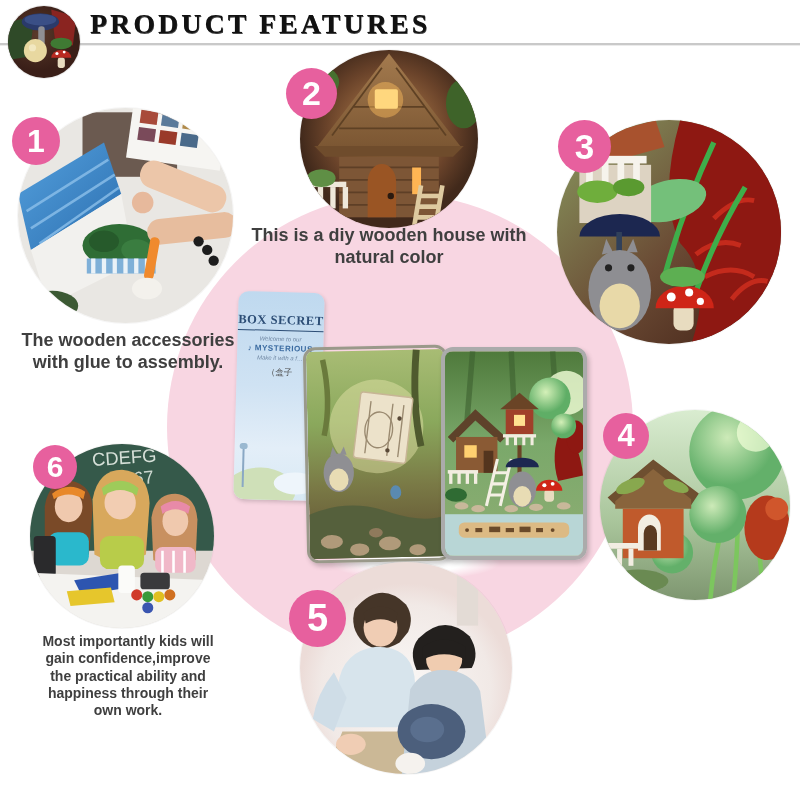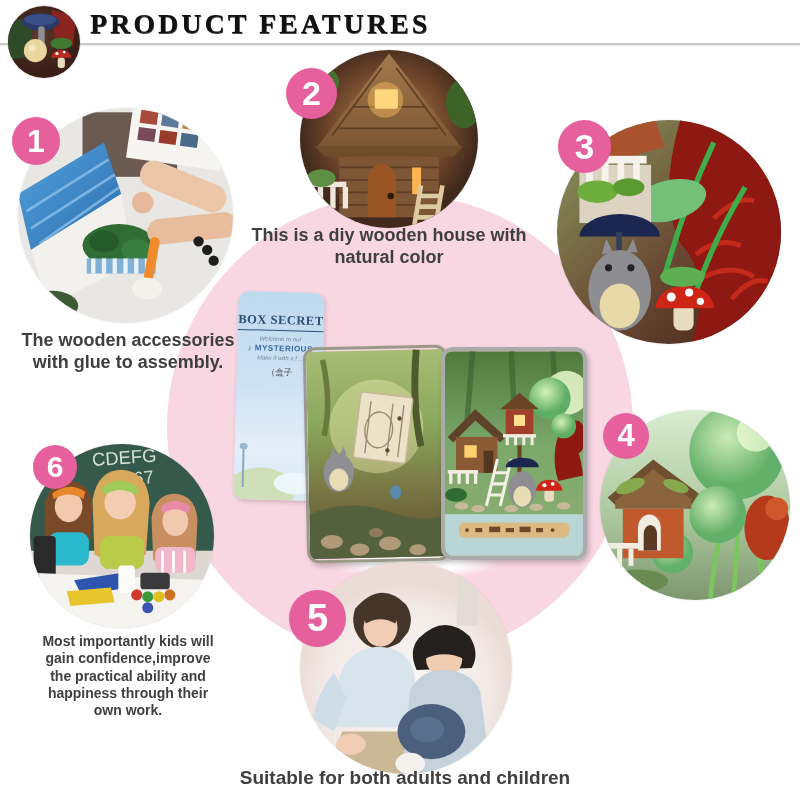--- a/index.html
+++ b/index.html
@@ -336,21 +336,20 @@
         <path d="M52 60 q6 -10 17 -9 q12 1 16 10 l5 39 H48 z" fill="#c5d2dc"></path>
         <ellipse cx="62" cy="80" rx="16" ry="13" fill="#4c5f7c"></ellipse>
         <ellipse cx="60" cy="79" rx="8" ry="6" fill="#5a6f8e"></ellipse>
         <ellipse cx="52" cy="95" rx="7" ry="5" fill="#f5f2ee"></ellipse>
       </g>
     </svg>
   </div>
   <div class="badge" style="left:289px;top:590px;width:57px;height:57px;font-size:38px;">
       <span>5</span>
     </div>
-  <div class="caption" style="left:205px;top:766px;width:400px;font-size:19px;">Suitable for both adults and children</div>
 
   <div class="photo" style="left:30px;top:444px;width:184px;height:184px;z-index:5">
     <svg viewBox="0 0 100 100">
       <rect width="100" height="100" fill="#ddd8d2"></rect>
       <rect x="0" y="0" width="100" height="58" fill="#35594a"></rect>
       <text x="34" y="12" font-size="10" fill="#e8efe8" font-family="Liberation Sans, sans-serif" transform="rotate(-4 34 12)" opacity="0.9">CDEFG</text>
       <text x="40" y="24" font-size="10" fill="#e8efe8" font-family="Liberation Sans, sans-serif" transform="rotate(-6 40 24)" opacity="0.85">34567</text>
       <path d="M78 34 q6 -4 10 2" stroke="#dfe8df" stroke-width="1.4" fill="none" opacity="0.7"></path>
       <g>
         <path d="M8 34 q2 -14 14 -14 q12 2 12 16 l-2 24 q-14 6 -24 0 z" fill="#7a4a28"></path>

